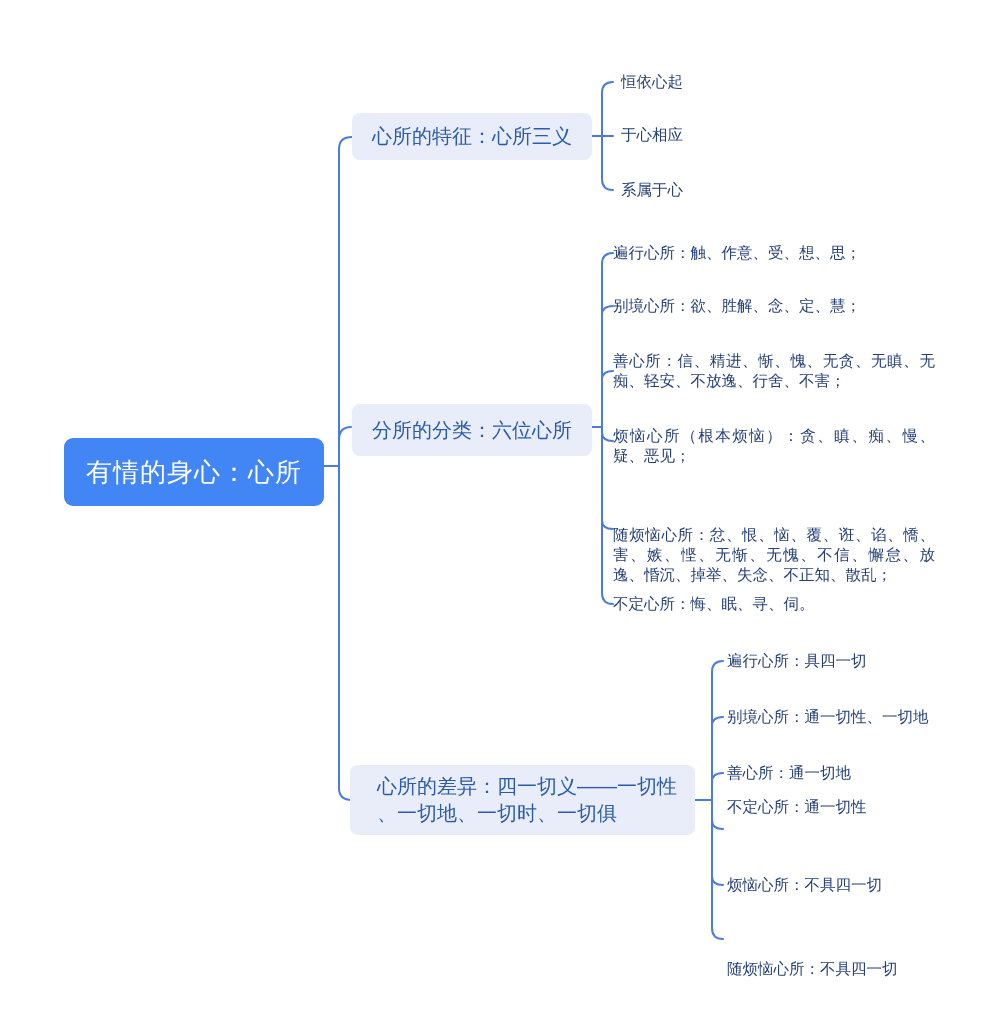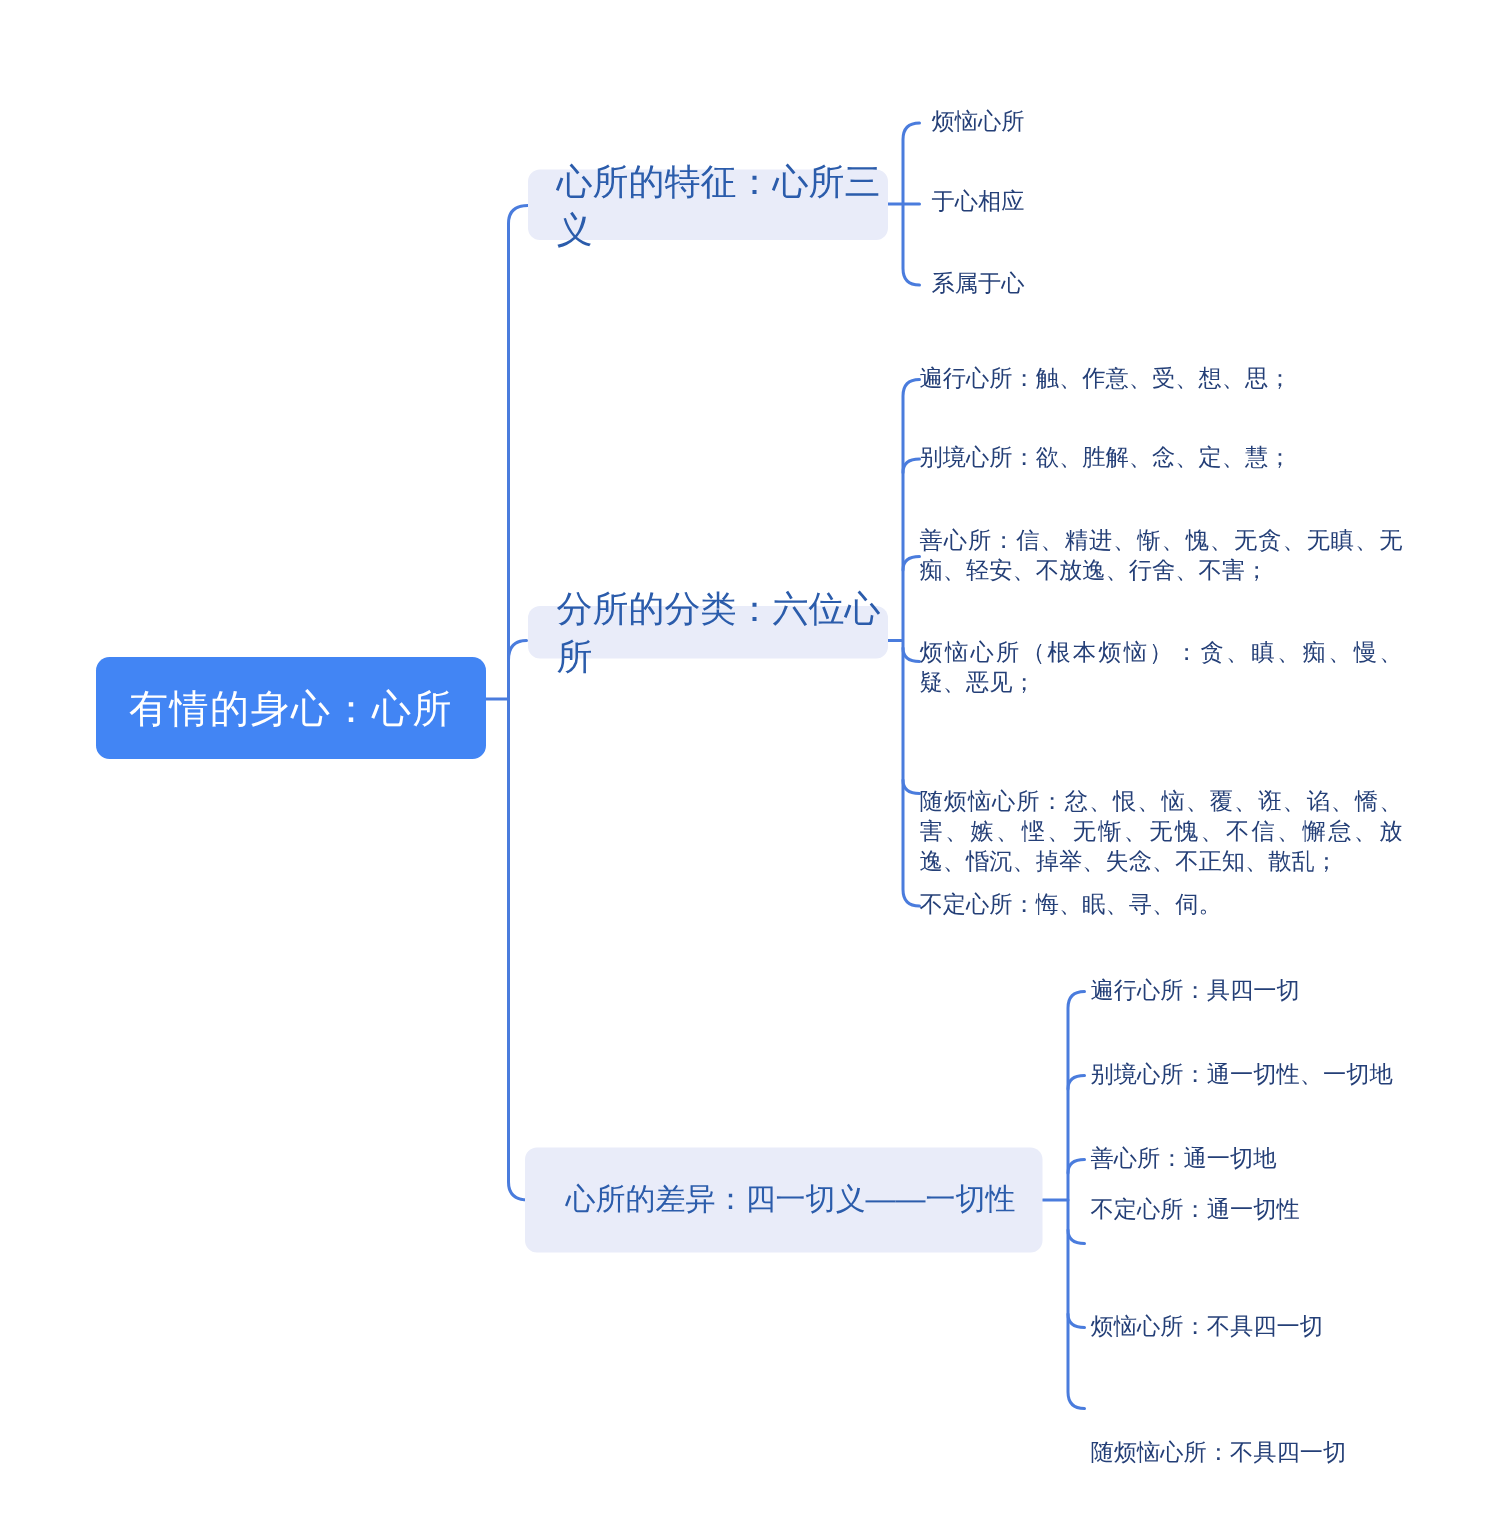--- a/index.html
+++ b/index.html
@@ -13,24 +13,24 @@
   .connectors{position:absolute;left:0;top:0;width:1000px;height:1021px;}
   .connectors path{fill:none;stroke:#4a7cdd;stroke-width:2;stroke-linecap:round;}
   .node{position:absolute;display:flex;align-items:center;justify-content:center;box-sizing:border-box;}
   .root{
     left:64px;top:438px;width:260px;height:68px;
     background:#4285f4;border-radius:9px;
     color:#ffffff;font-size:26px;font-weight:500;letter-spacing:1px;
   }
   .branch{
     background:#e9ecf9;border-radius:8px;
-    color:#2b5cab;font-size:24px;font-weight:500;padding-left:19px;
+    color:#2b5cab;font-size:20px;font-weight:500;
   }
   .b1{left:352px;top:113px;width:240px;height:47px;}
-  .b2{left:352px;top:404px;width:240px;height:35px;}
+  .b2{left:352px;top:404px;width:240px;height:52px;}
   .b3{left:350px;top:765px;width:345px;height:70px;font-size:20px;line-height:27px;
       justify-content:flex-end;padding:0 18px;text-align:left;}
   .leaf{
     position:absolute;
     color:#243f77;font-size:15.5px;line-height:20px;font-weight:500;
   }
   .leaf.wrap{width:322px;text-align:justify;}
 </style>
 </head>
 <body>
@@ -61,24 +61,24 @@
     <path d="M712 782 Q712 773 723 773"></path>
     <path d="M712 820 Q712 829 723 829"></path>
     <path d="M712 876 Q712 885 723 885"></path>
   </svg>
 
   <div class="node root">有情的身心：心所</div>
 
   <div class="node branch b1">心所的特征：心所三义</div>
   <div class="node branch b2">分所的分类：六位心所</div>
   <div class="node branch b3">
-    <span><span>心所的差异：四一切义——一切性</span><br></span>
+    <span><span>心所的差异：四一切义——一切性</span><br><span>、一切地、一切时、一切俱</span></span>
   </div>
 
-  <div class="leaf" style="left:621px;top:72px;">烦恼心所</div>
+  <div class="leaf" style="left:621px;top:72px;">恒依心起</div>
   <div class="leaf" style="left:621px;top:125px;">于心相应</div>
   <div class="leaf" style="left:621px;top:180px;">系属于心</div>
 
   <div class="leaf wrap" style="left:613px;top:243px;">遍行心所：触、作意、受、想、思；</div>
   <div class="leaf wrap" style="left:613px;top:296px;">别境心所：欲、胜解、念、定、慧；</div>
   <div class="leaf wrap" style="left:613px;top:351px;">善心所：信、精进、惭、愧、无贪、无瞋、无痴、轻安、不放逸、行舍、不害；</div>
   <div class="leaf wrap" style="left:613px;top:426px;">烦恼心所（根本烦恼）：贪、瞋、痴、慢、疑、恶见；</div>
   <div class="leaf wrap" style="left:613px;top:500px;margin-top:25px;">随烦恼心所：忿、恨、恼、覆、诳、谄、憍、害、嫉、悭、无惭、无愧、不信、懈怠、放逸、惛沉、掉举、失念、不正知、散乱；</div>
   <div class="leaf wrap" style="left:613px;top:594px;">不定心所：悔、眠、寻、伺。</div>
 

